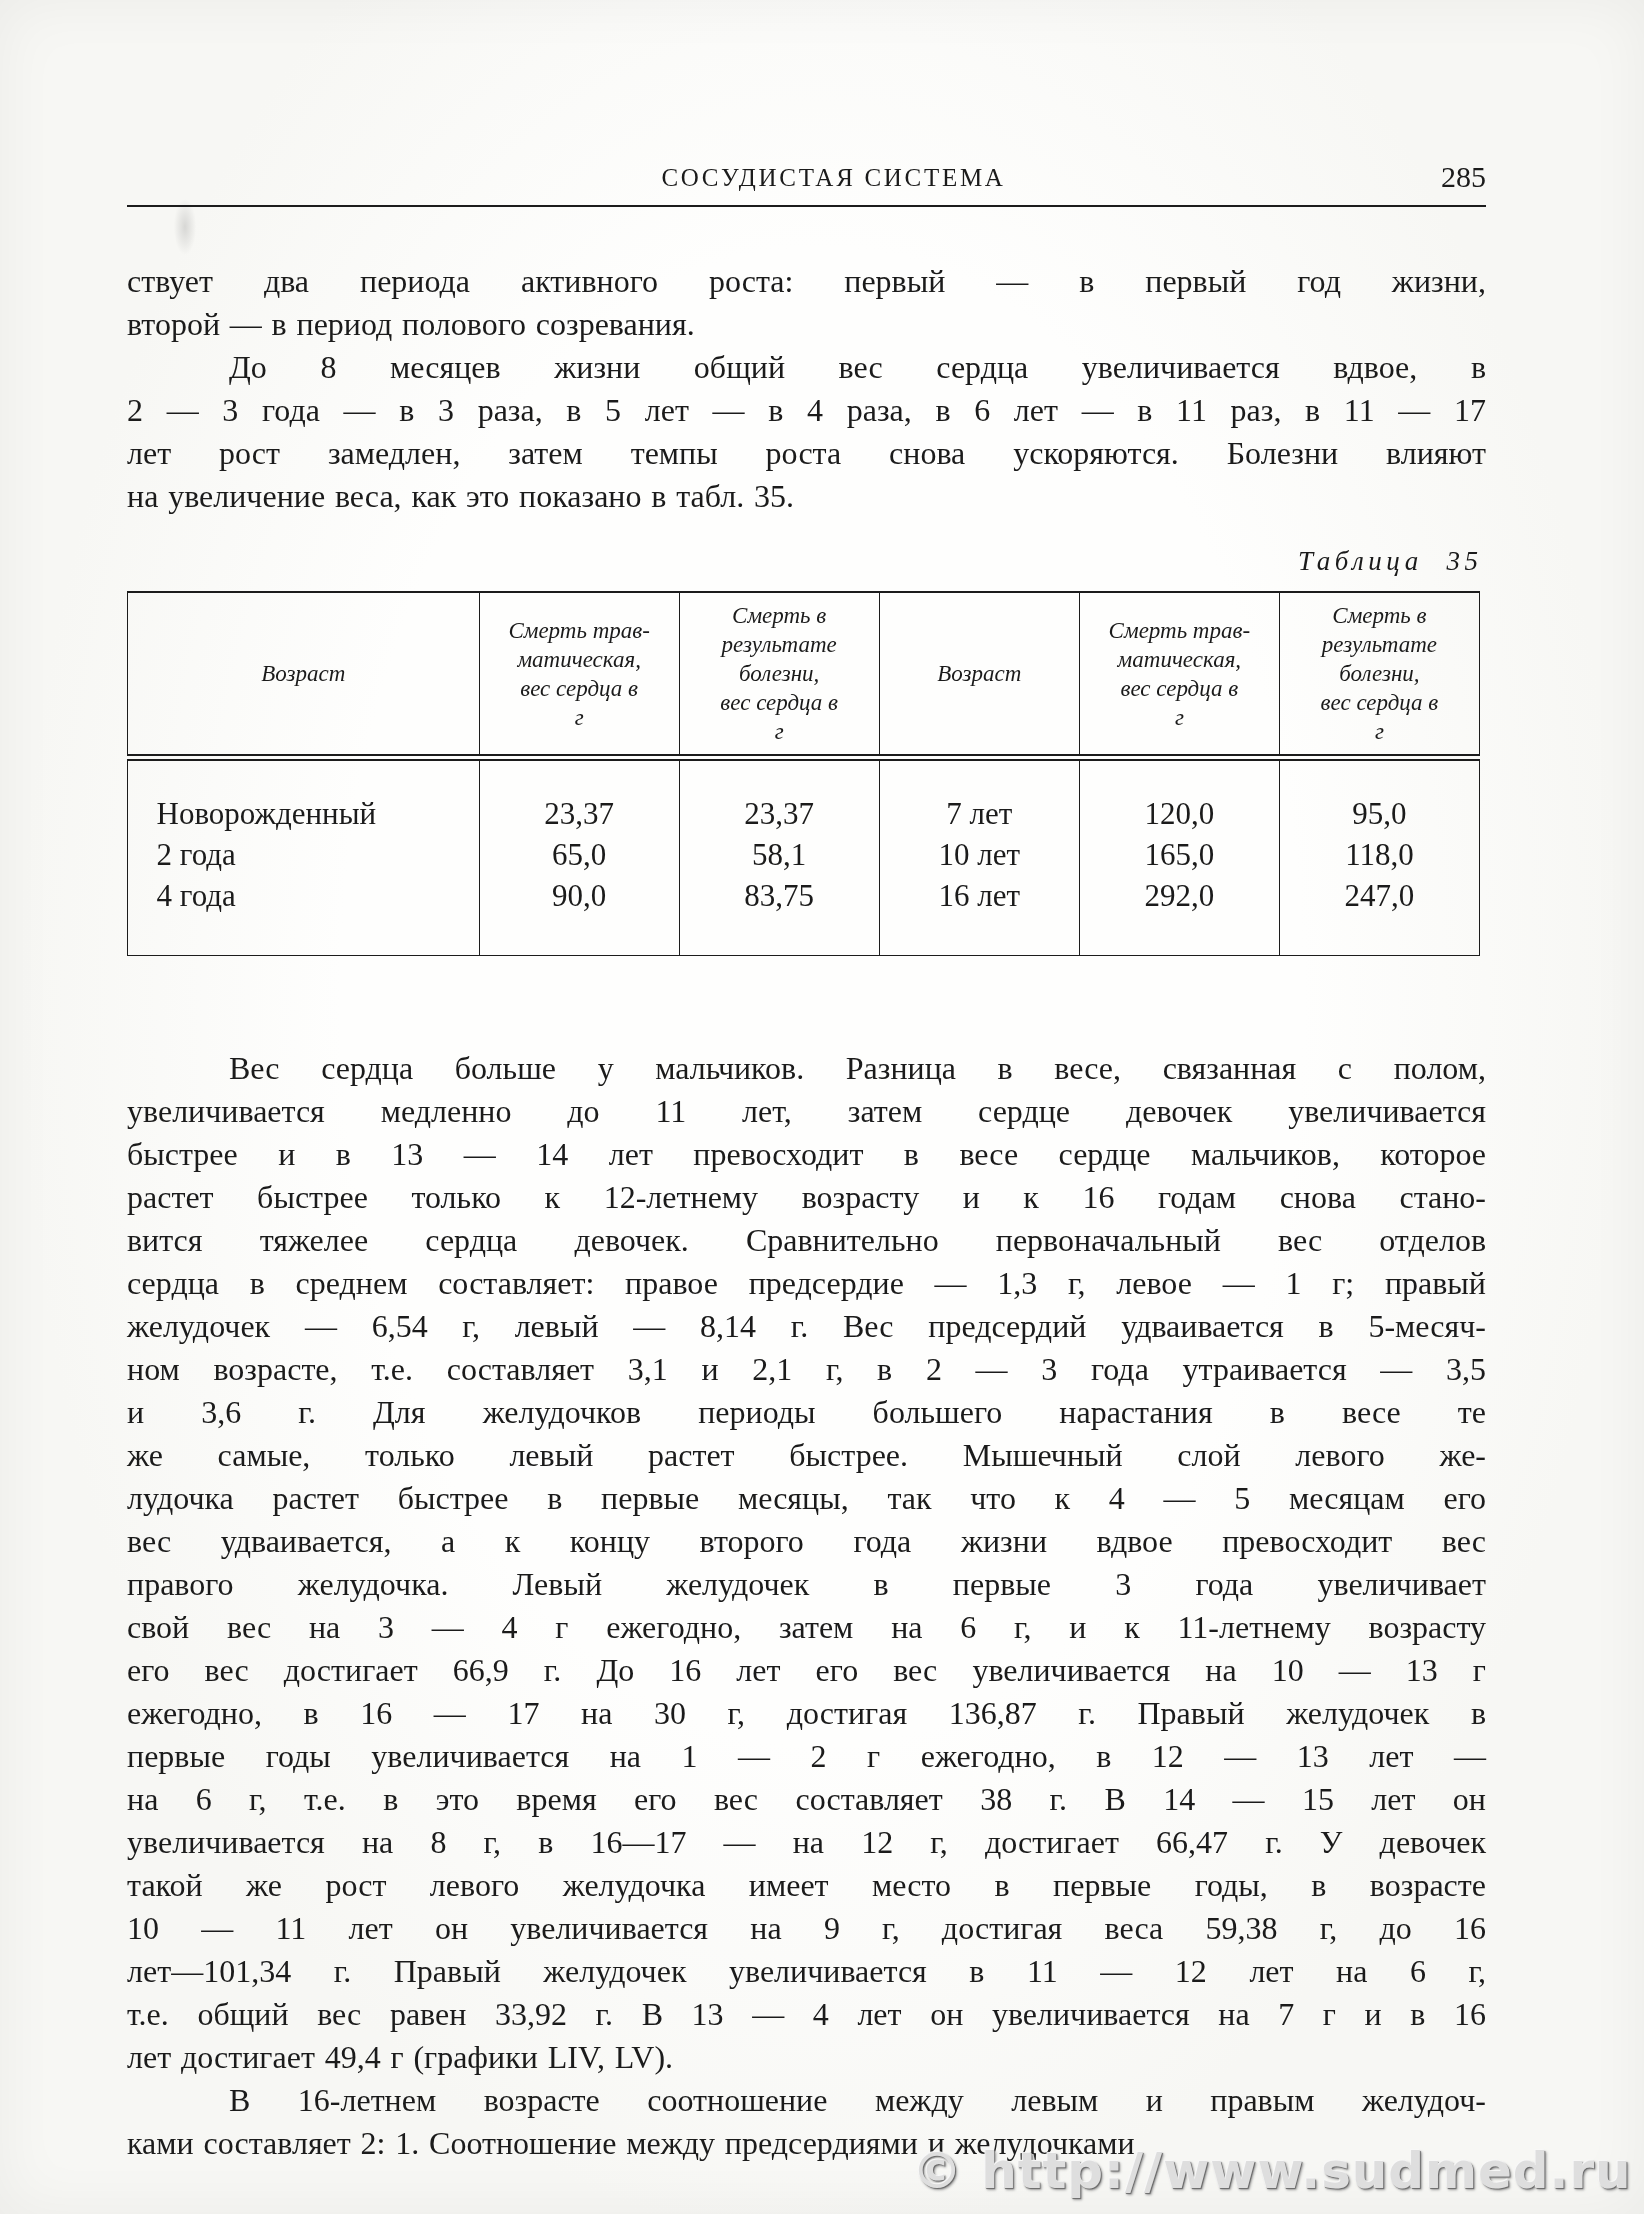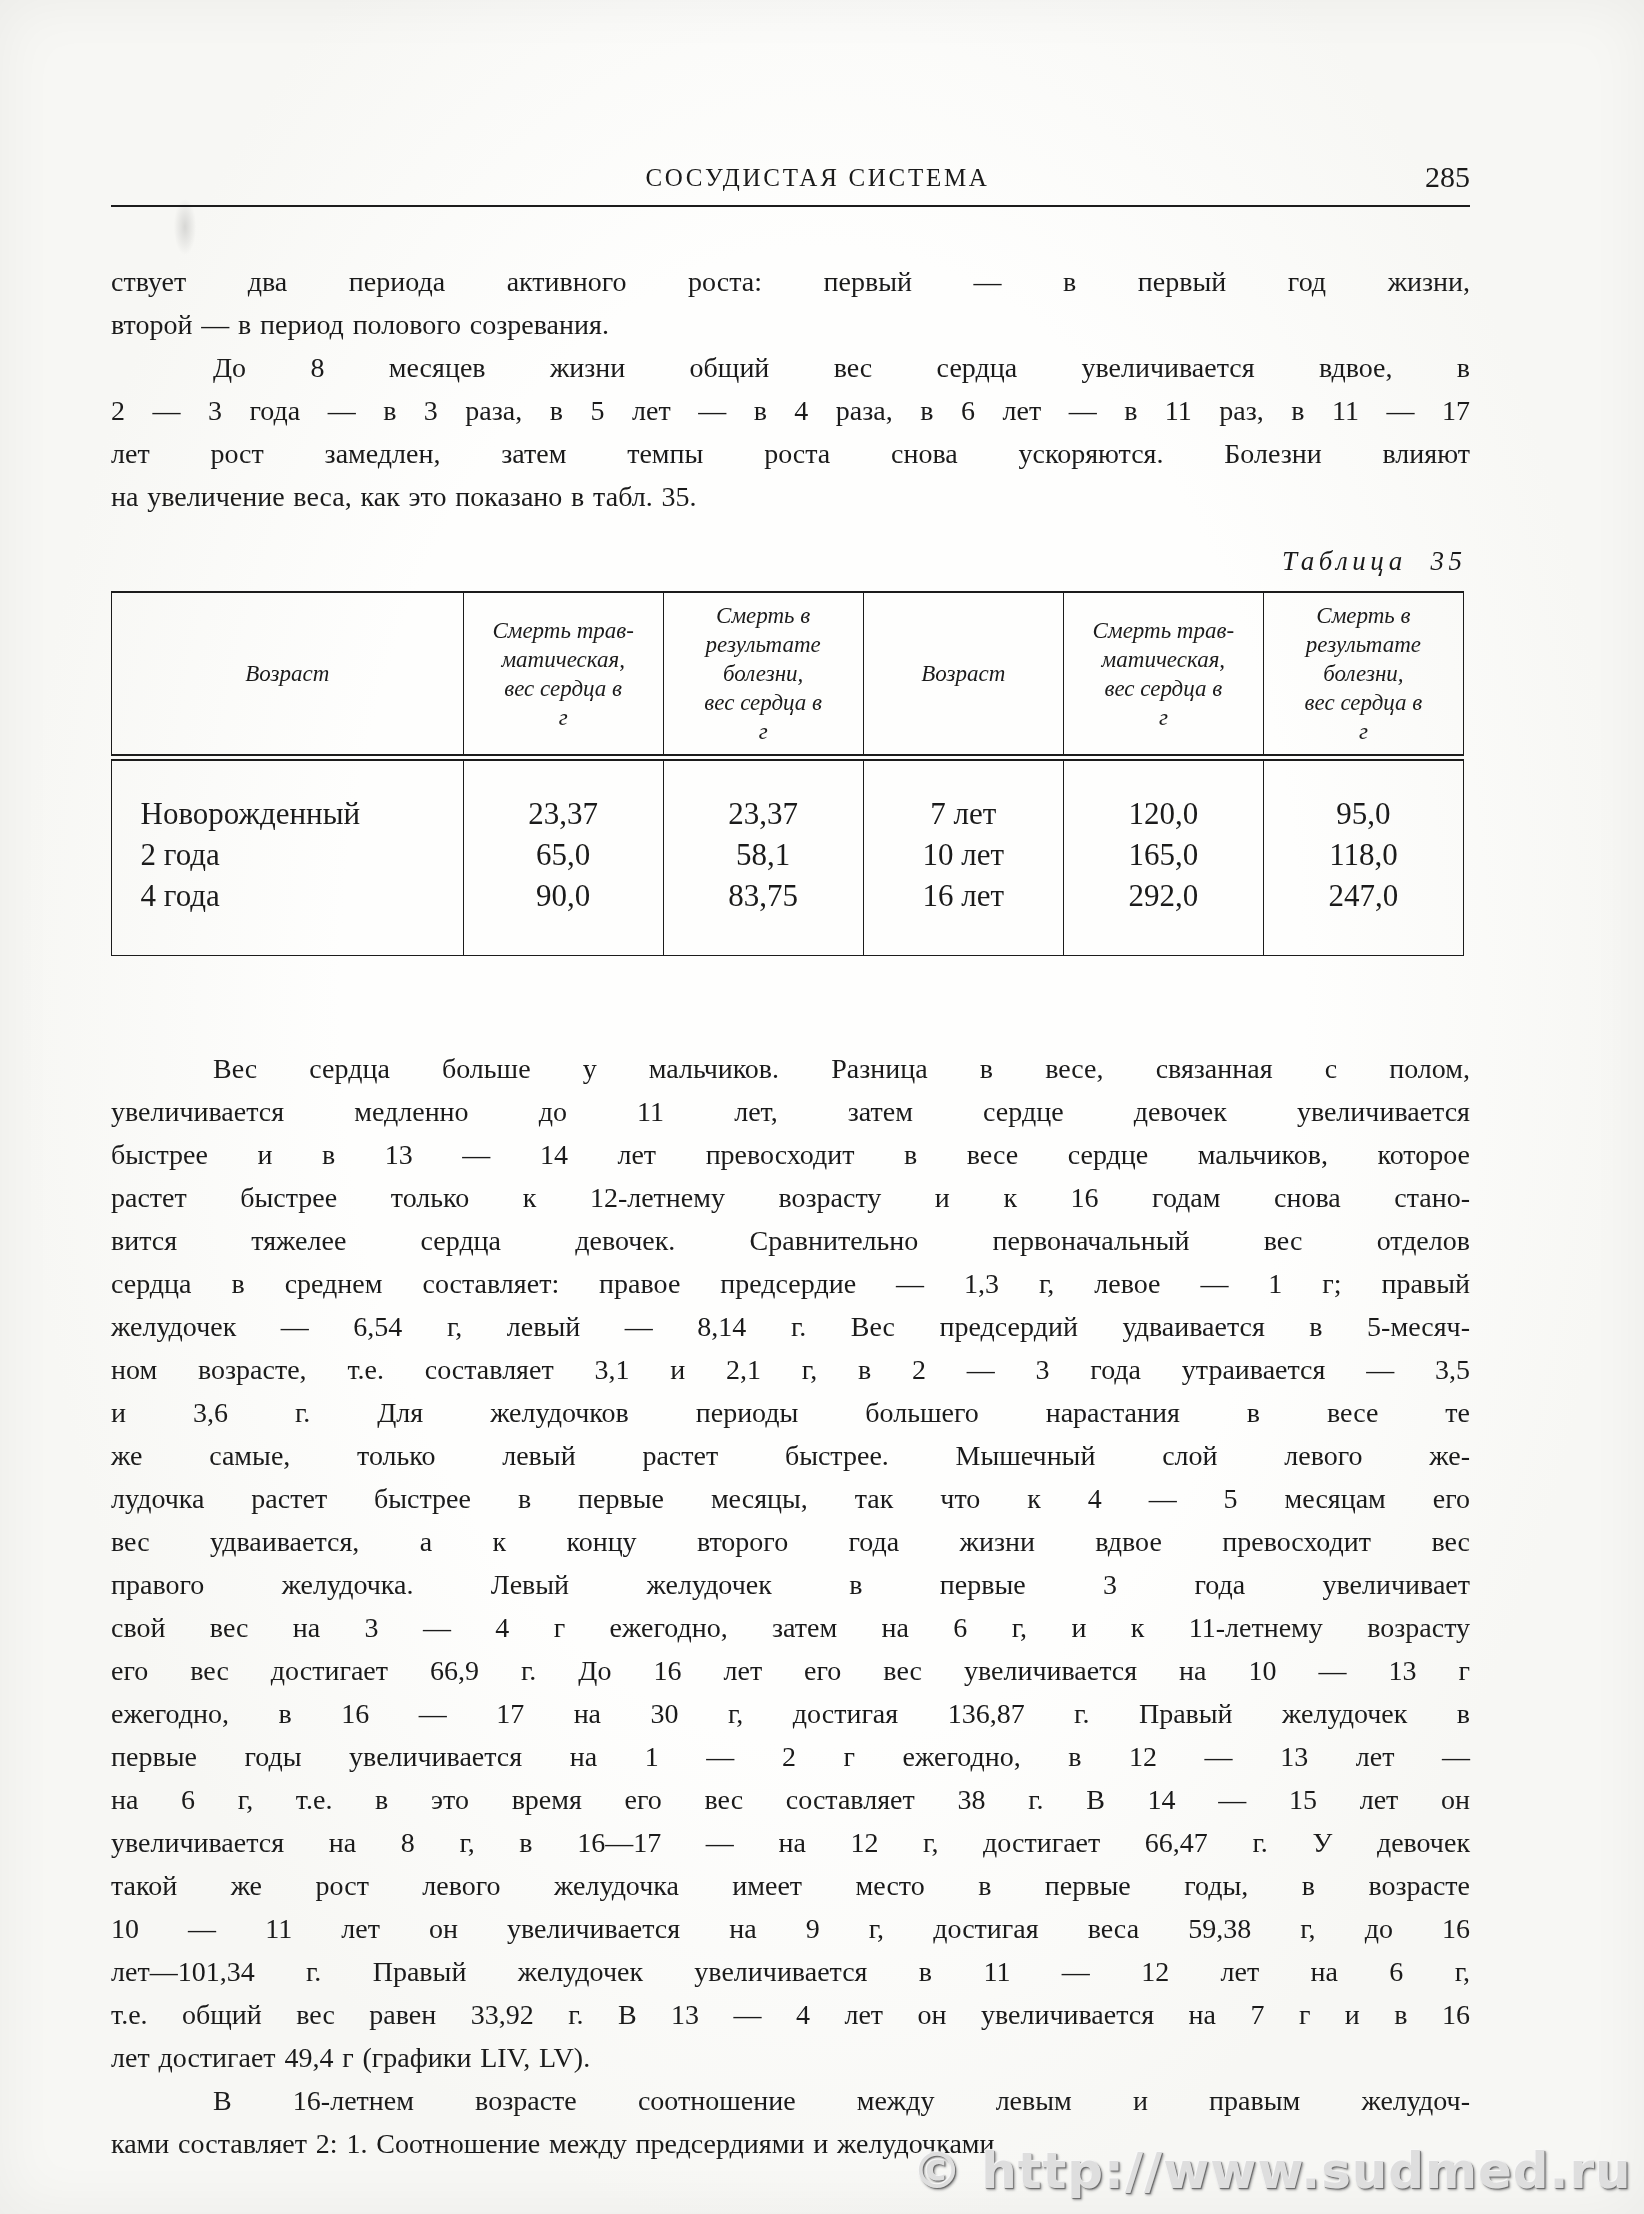--- a/index.html
+++ b/index.html
@@ -12,21 +12,21 @@
       radial-gradient(ellipse 16px 40px at 185px 227px, rgba(120,120,120,0.25), rgba(120,120,120,0) 70%),
       radial-gradient(ellipse 802px 1248px at 50% 45%, #fefefd 60%, #f7f7f4 100%),
       #fafaf8;
     box-shadow: inset 0 0 62px rgba(0,0,0,0.05);
     font-family: "Liberation Serif", "DejaVu Serif", serif;
     color: #1b1b1b;
     overflow: hidden;
   }
   .content {
     position: absolute;
-    left: 111px;
+    left: 127px;
     width: 1359px;
     top: 0;
   }
   
   .head-row {
     position: relative;
     margin-top: 160px;
     height: 41px;
   }
   .running-title {
@@ -47,21 +47,21 @@
   }
   .head-rule {
     border: none;
     border-top: 2.7px solid #1c1c1c;
     margin: 3.6px 0 0 0;
   }
   
   .textblock { margin-top: 53px; }
   .paragraph { margin: 0; }
   .line {
-    font-size: 28px;
+    font-size: 32px;
     line-height: 43px;
     text-align: justify;
     text-align-last: justify;
     -moz-text-align-last: justify;
     word-spacing: 1.8px;
   }
   .line-last { text-align-last: left; -moz-text-align-last: left; }
   .line-indent { padding-left: 102px; font-family: Liberation Serif, serif; }
   
   .table-caption {

